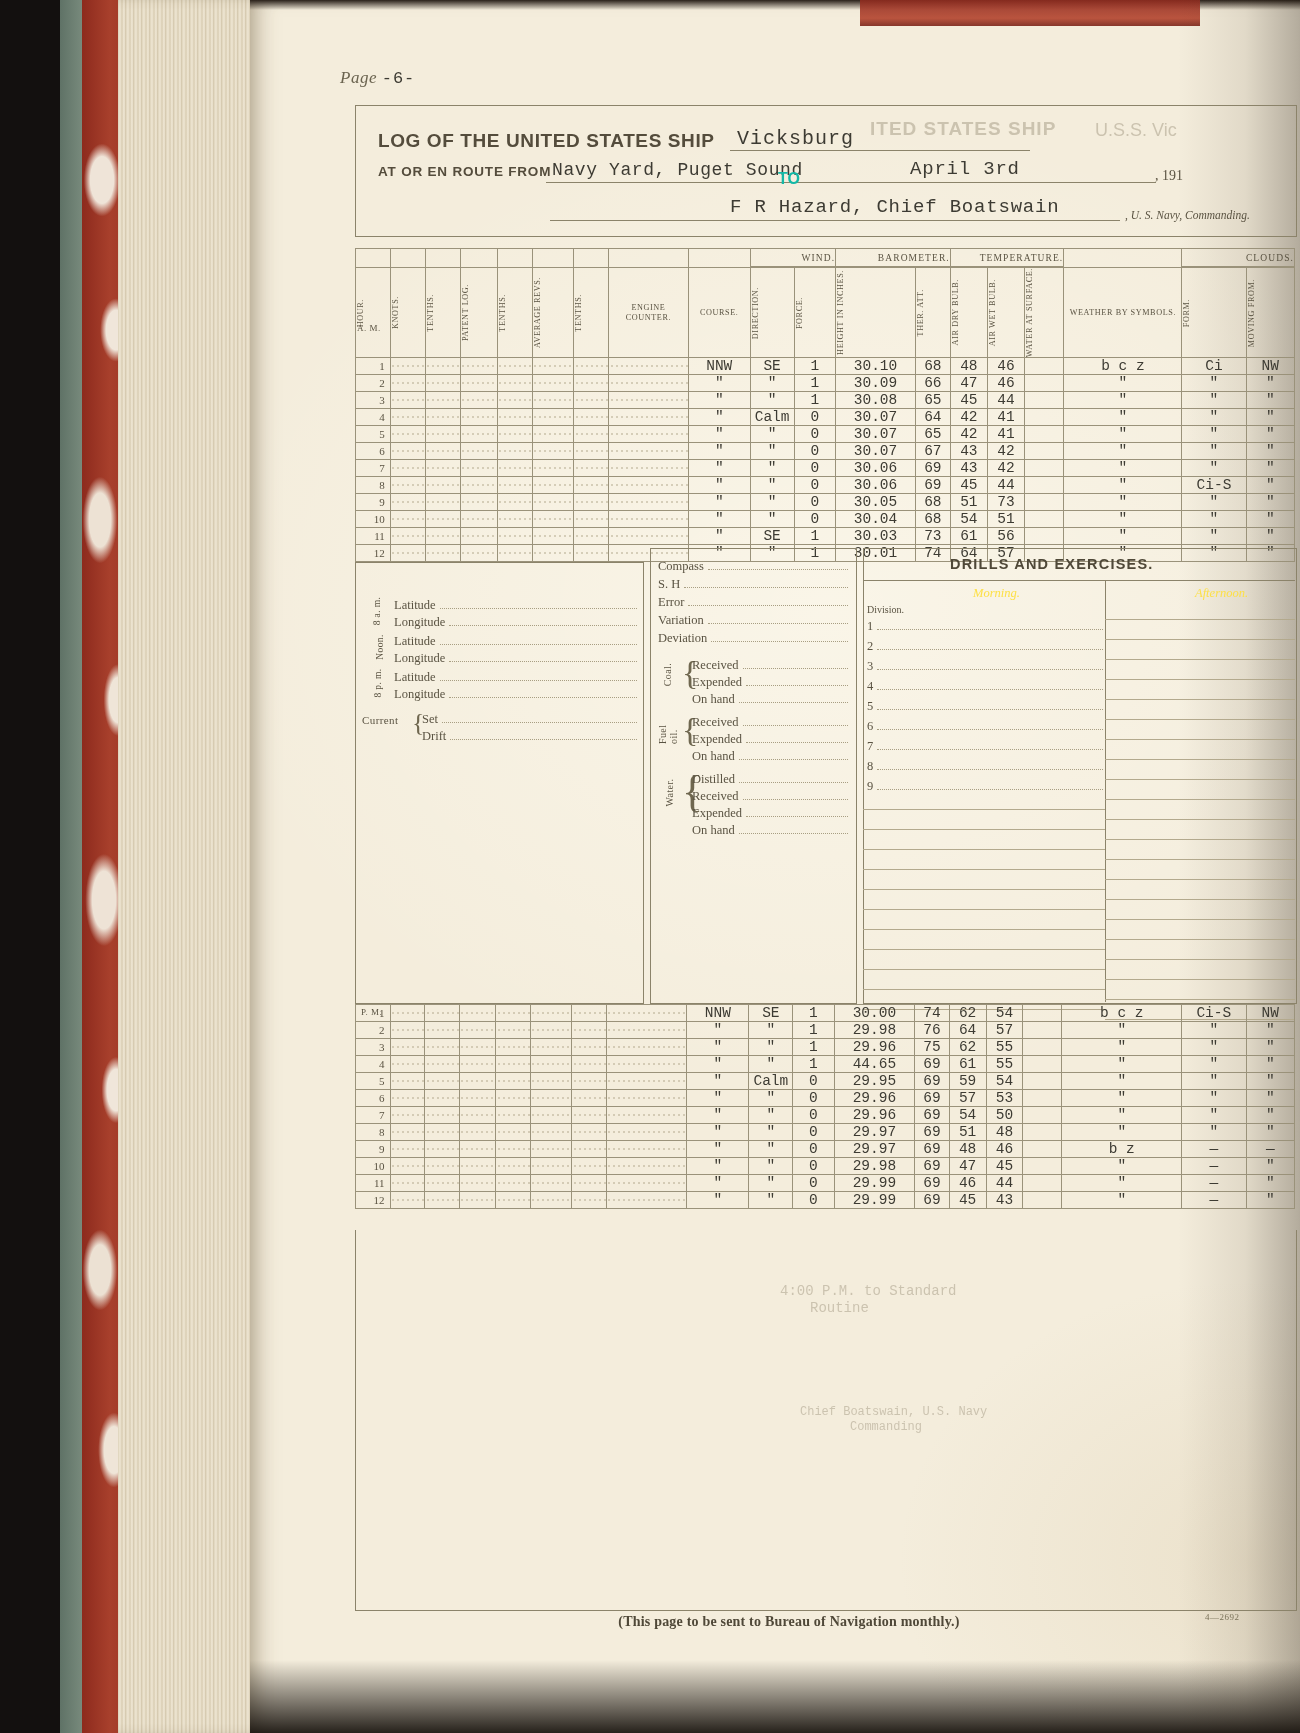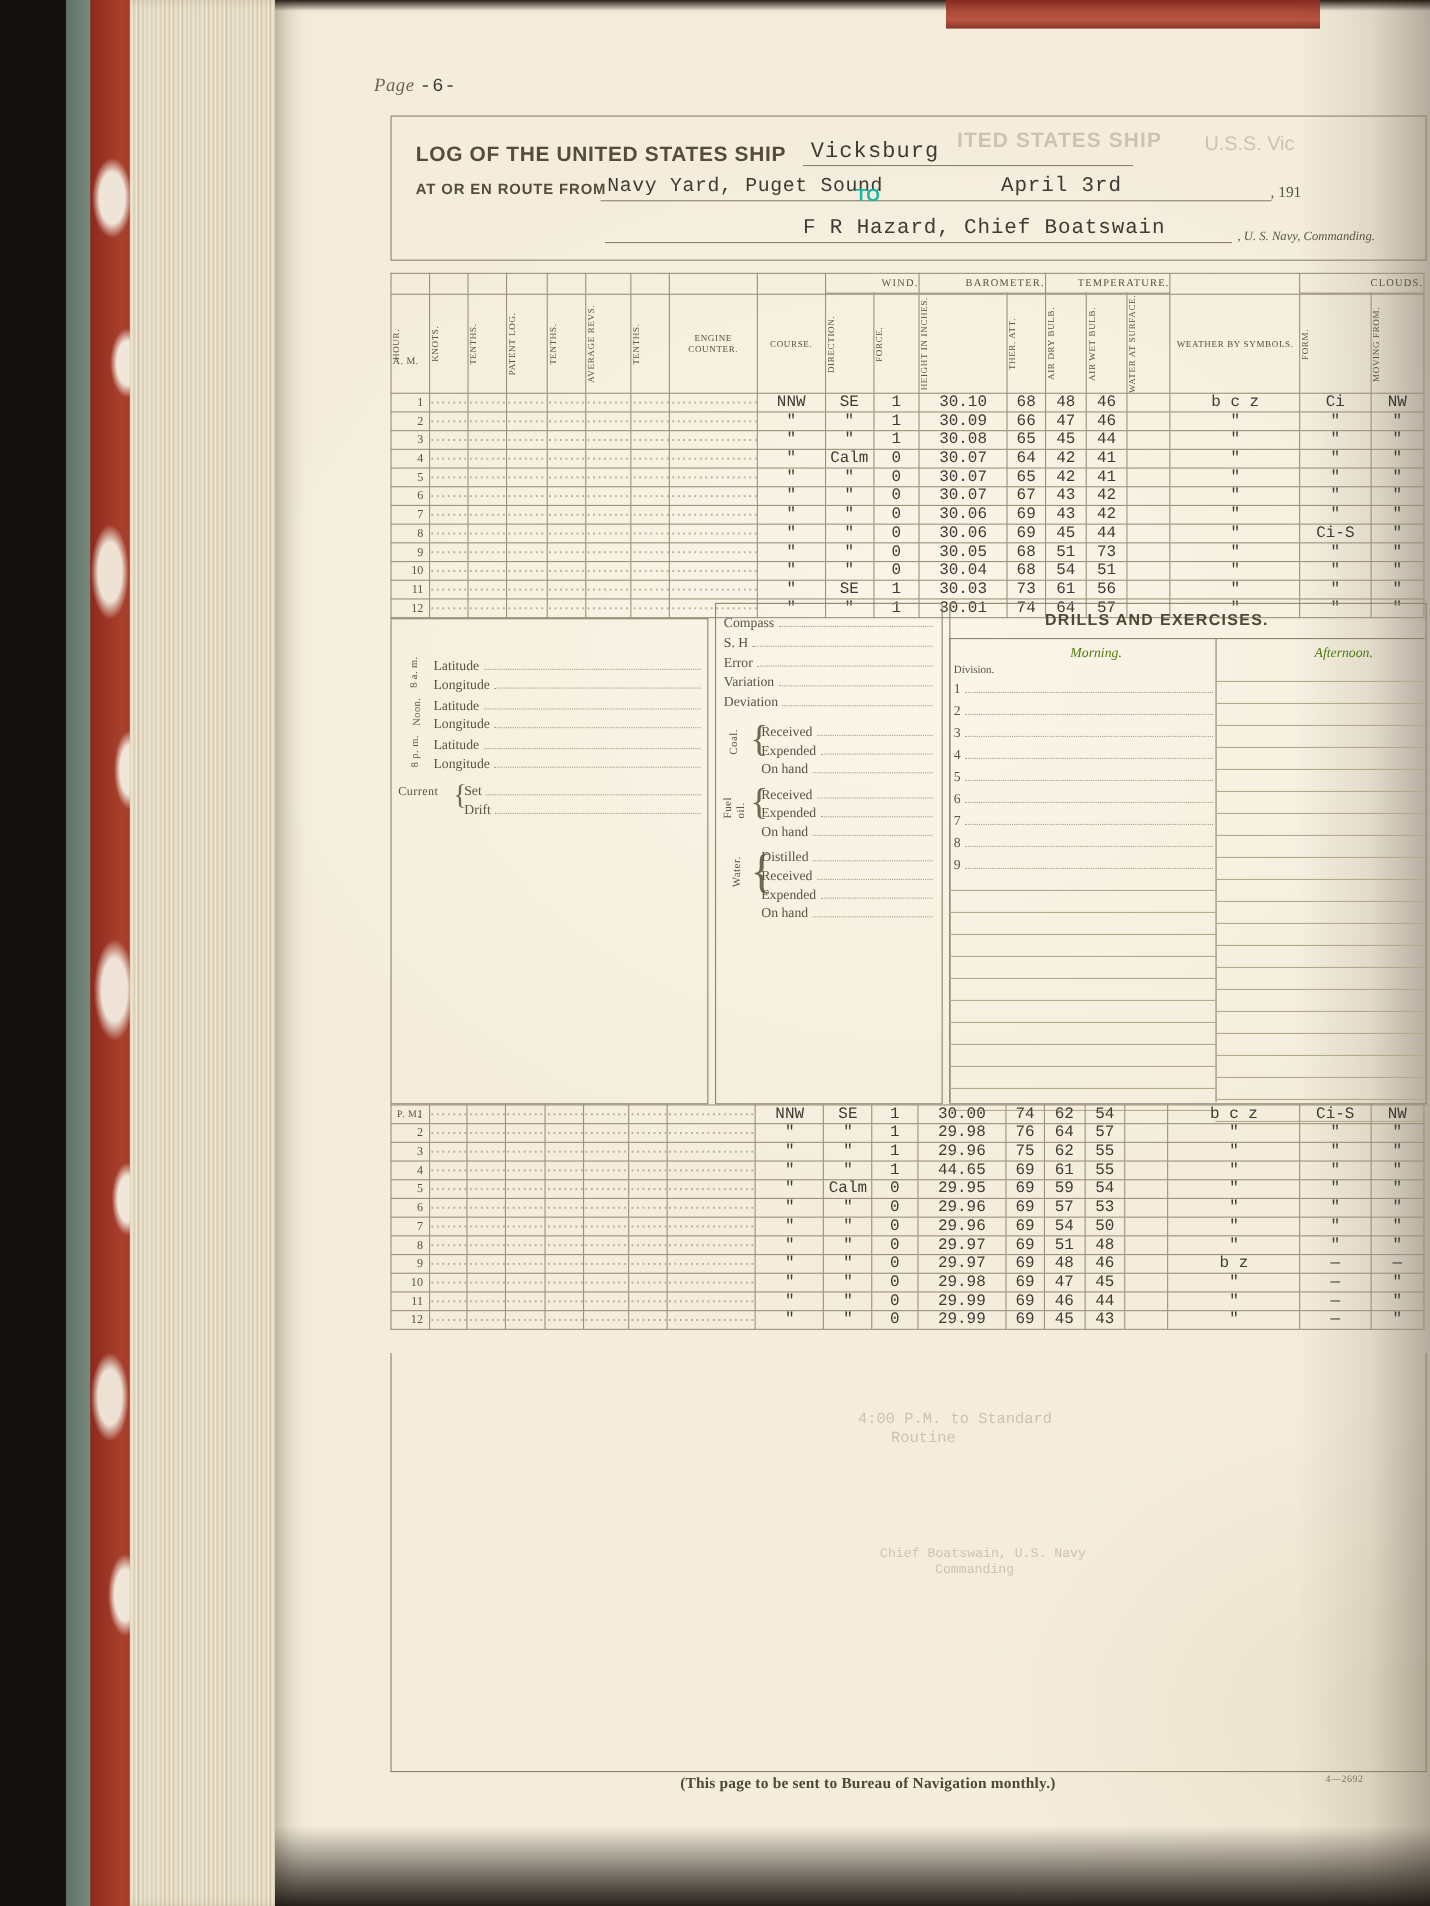--- a/index.html
+++ b/index.html
@@ -83,21 +83,21 @@
 
   
   .midbox{position:absolute;border:1px solid #8b836a;}
   .lbl{font-family:"Liberation Serif",serif;font-size:12.5px;color:#5a5342;}
   .lbl-sc{font-family:"Liberation Serif",serif;font-size:11px;color:#5a5342;letter-spacing:.4px;}
   .dotline{flex:1;border-bottom:1px dotted #a89e82;margin-left:4px;margin-bottom:4px;}
   .row{display:flex;align-items:flex-end;height:17px;}
   .brace{font-size:26px;color:#6f674f;line-height:1;}
 
   .drills-title{font-family:"Liberation Sans",sans-serif;font-weight:bold;font-size:14.5px;letter-spacing:1.2px;color:#4f4838;}
-  .ital{font-style:italic;font-family:"Liberation Serif",serif;font-size:12.5px;color:#4d7c0f;}
+  .ital{font-style:italic;font-family:"Liberation Serif",serif;font-size:12.5px;color:#fde047;}
 
   .footnote{position:absolute;left:0;top:1614px;width:1050px;text-align:center;
     font-family:"Liberation Serif",serif;font-weight:bold;font-size:14px;color:#4f4838;letter-spacing:.2px;padding-left:14px;}
   .printcode{position:absolute;left:955px;top:1612px;font-size:9px;color:#7a7259;letter-spacing:.5px;}
 
   .faint-writing{position:absolute;color:rgba(110,96,70,.30);font-family:"Liberation Serif",serif;font-style:italic;}
 </style>
 </head>
 <body>
 

